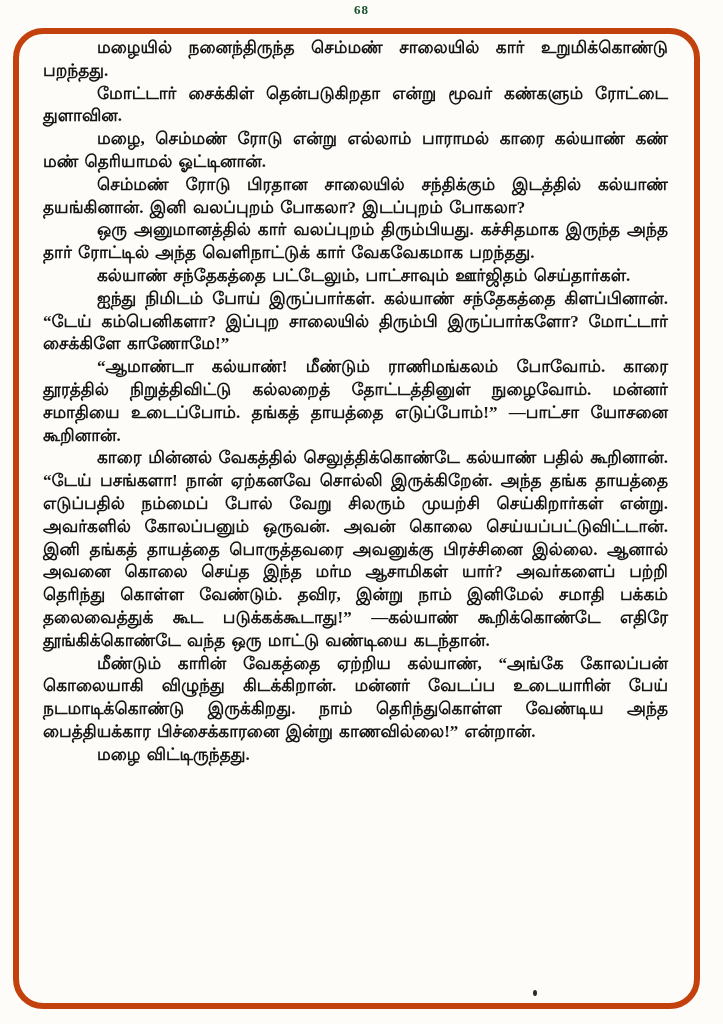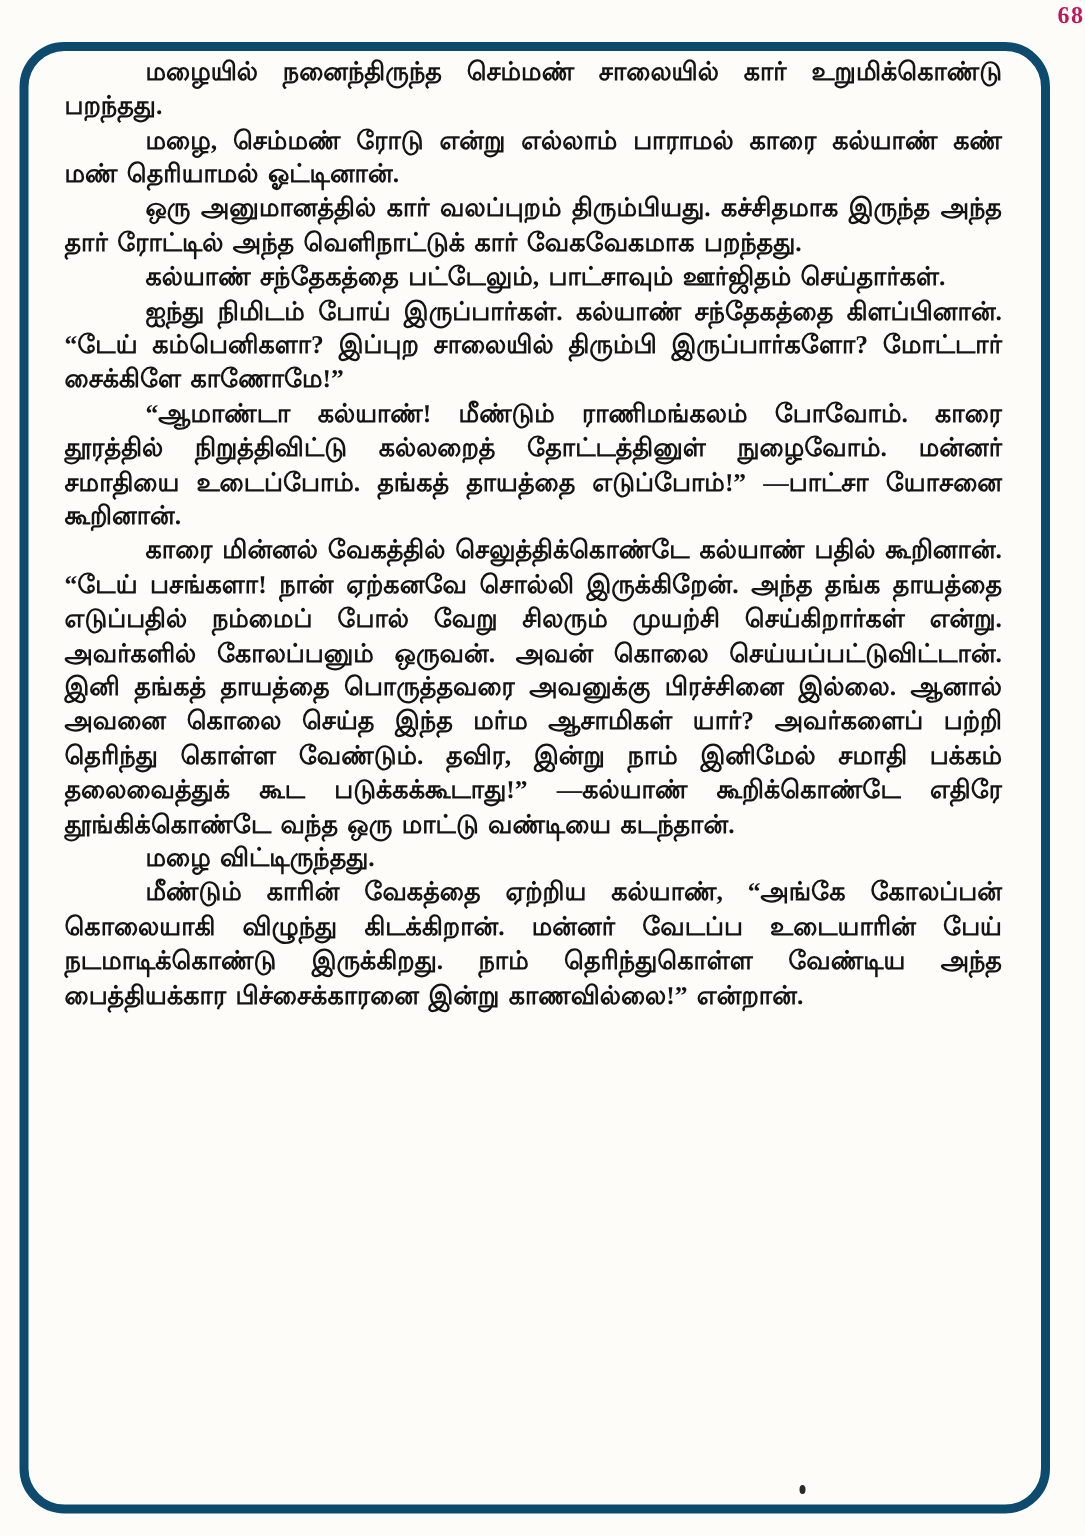--- a/index.html
+++ b/index.html
@@ -14,34 +14,34 @@
     background: #fdfcf9;
     font-family: "Liberation Serif", "DejaVu Serif", serif;
     color: #151515;
     overflow: hidden;
   }
   .page-number {
     position: absolute;
     top: 2px;
     left: 0;
     width: 100%;
-    text-align: right;
-    font-size: 16px;
+    text-align: center;
+    font-size: 13px;
     font-weight: bold;
     letter-spacing: 1px;
-    color: #be185d;
+    color: #14532d;
   }
   .text-frame {
     position: absolute;
     left: 13px;
     top: 28px;
     width: 687px;
     height: 981px;
     box-sizing: border-box;
-    border: 6px solid #0c4a6e;
+    border: 6px solid #c2410c;
     border-radius: 30px;
     padding: 3px 26px 6px 24px;
     overflow: hidden;
   }
   .para {
     margin: 0;
     font-size: 17px;
     line-height: 22.8px;
     font-weight: bold;
     text-align: justify;
@@ -61,25 +61,27 @@
 </style>
 </head>
 <body>
 
 <div class="scan-page">
 
   <div class="page-number">68</div>
 
   <div class="text-frame">
     <p class="para">மழையில் நனைந்திருந்த செம்மண் சாலையில் கார் உறுமிக்கொண்டு பறந்தது.</p>
+    <p class="para">மோட்டார் சைக்கிள் தென்படுகிறதா என்று மூவர் கண்களும் ரோட்டை துளாவின.</p>
     <p class="para">மழை, செம்மண் ரோடு என்று எல்லாம் பாராமல் காரை கல்யாண் கண் மண் தெரியாமல் ஓட்டினான்.</p>
+    <p class="para">செம்மண் ரோடு பிரதான சாலையில் சந்திக்கும் இடத்தில் கல்யாண் தயங்கினான். இனி வலப்புறம் போகலா? இடப்புறம் போகலா?</p>
     <p class="para">ஒரு அனுமானத்தில் கார் வலப்புறம் திரும்பியது. கச்சிதமாக இருந்த அந்த தார் ரோட்டில் அந்த வெளிநாட்டுக் கார் வேகவேகமாக பறந்தது.</p>
     <p class="para">கல்யாண் சந்தேகத்தை பட்டேலும், பாட்சாவும் ஊர்ஜிதம் செய்தார்கள்.</p>
     <p class="para">ஐந்து நிமிடம் போய் இருப்பார்கள். கல்யாண் சந்தேகத்தை கிளப்பினான். “டேய் கம்பெனிகளா? இப்புற சாலையில் திரும்பி இருப்பார்களோ? மோட்டார் சைக்கிளே காணோமே!”</p>
     <p class="para">“ஆமாண்டா கல்யாண்! மீண்டும் ராணிமங்கலம் போவோம். காரை தூரத்தில் நிறுத்திவிட்டு கல்லறைத் தோட்டத்தினுள் நுழைவோம். மன்னர் சமாதியை உடைப்போம். தங்கத் தாயத்தை எடுப்போம்!” —பாட்சா யோசனை கூறினான்.</p>
     <p class="para">காரை மின்னல் வேகத்தில் செலுத்திக்கொண்டே கல்யாண் பதில் கூறினான். “டேய் பசங்களா! நான் ஏற்கனவே சொல்லி இருக்கிறேன். அந்த தங்க தாயத்தை எடுப்பதில் நம்மைப் போல் வேறு சிலரும் முயற்சி செய்கிறார்கள் என்று. அவர்களில் கோலப்பனும் ஒருவன். அவன் கொலை செய்யப்பட்டுவிட்டான். இனி தங்கத் தாயத்தை பொருத்தவரை அவனுக்கு பிரச்சினை இல்லை. ஆனால் அவனை கொலை செய்த இந்த மர்ம ஆசாமிகள் யார்? அவர்களைப் பற்றி தெரிந்து கொள்ள வேண்டும். தவிர, இன்று நாம் இனிமேல் சமாதி பக்கம் தலைவைத்துக் கூட படுக்கக்கூடாது!” —கல்யாண் கூறிக்கொண்டே எதிரே தூங்கிக்கொண்டே வந்த ஒரு மாட்டு வண்டியை கடந்தான்.</p>
+    <p class="para">மீண்டும் காரின் வேகத்தை ஏற்றிய கல்யாண், “அங்கே கோலப்பன் கொலையாகி விழுந்து கிடக்கிறான். மன்னர் வேடப்ப உடையாரின் பேய் நடமாடிக்கொண்டு இருக்கிறது. நாம் தெரிந்துகொள்ள வேண்டிய அந்த பைத்தியக்கார பிச்சைக்காரனை இன்று காணவில்லை!” என்றான்.</p>
     <p class="para">மழை விட்டிருந்தது.</p>
-    <p class="para">மீண்டும் காரின் வேகத்தை ஏற்றிய கல்யாண், “அங்கே கோலப்பன் கொலையாகி விழுந்து கிடக்கிறான். மன்னர் வேடப்ப உடையாரின் பேய் நடமாடிக்கொண்டு இருக்கிறது. நாம் தெரிந்துகொள்ள வேண்டிய அந்த பைத்தியக்கார பிச்சைக்காரனை இன்று காணவில்லை!” என்றான்.</p>
   </div>
 
   <div class="ink-speck"></div>
 
 </div>
 
 </body></html>

